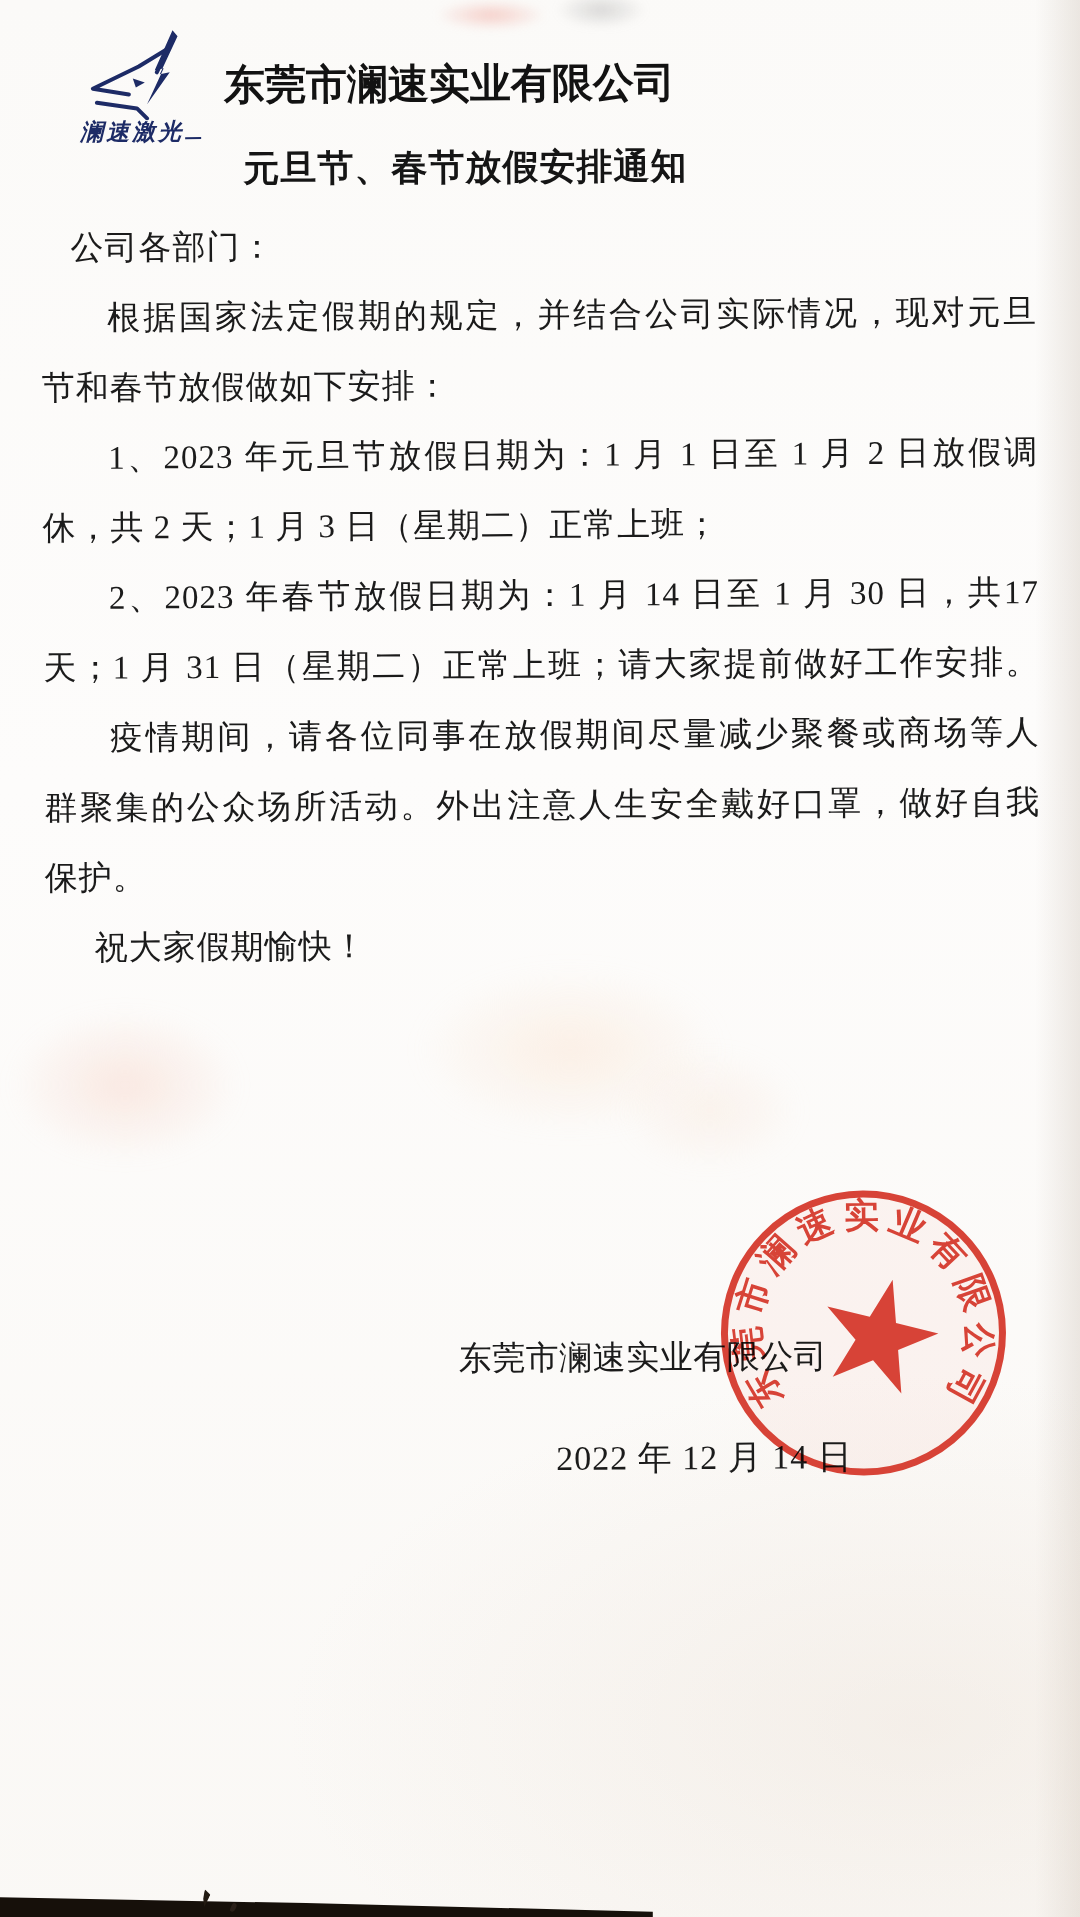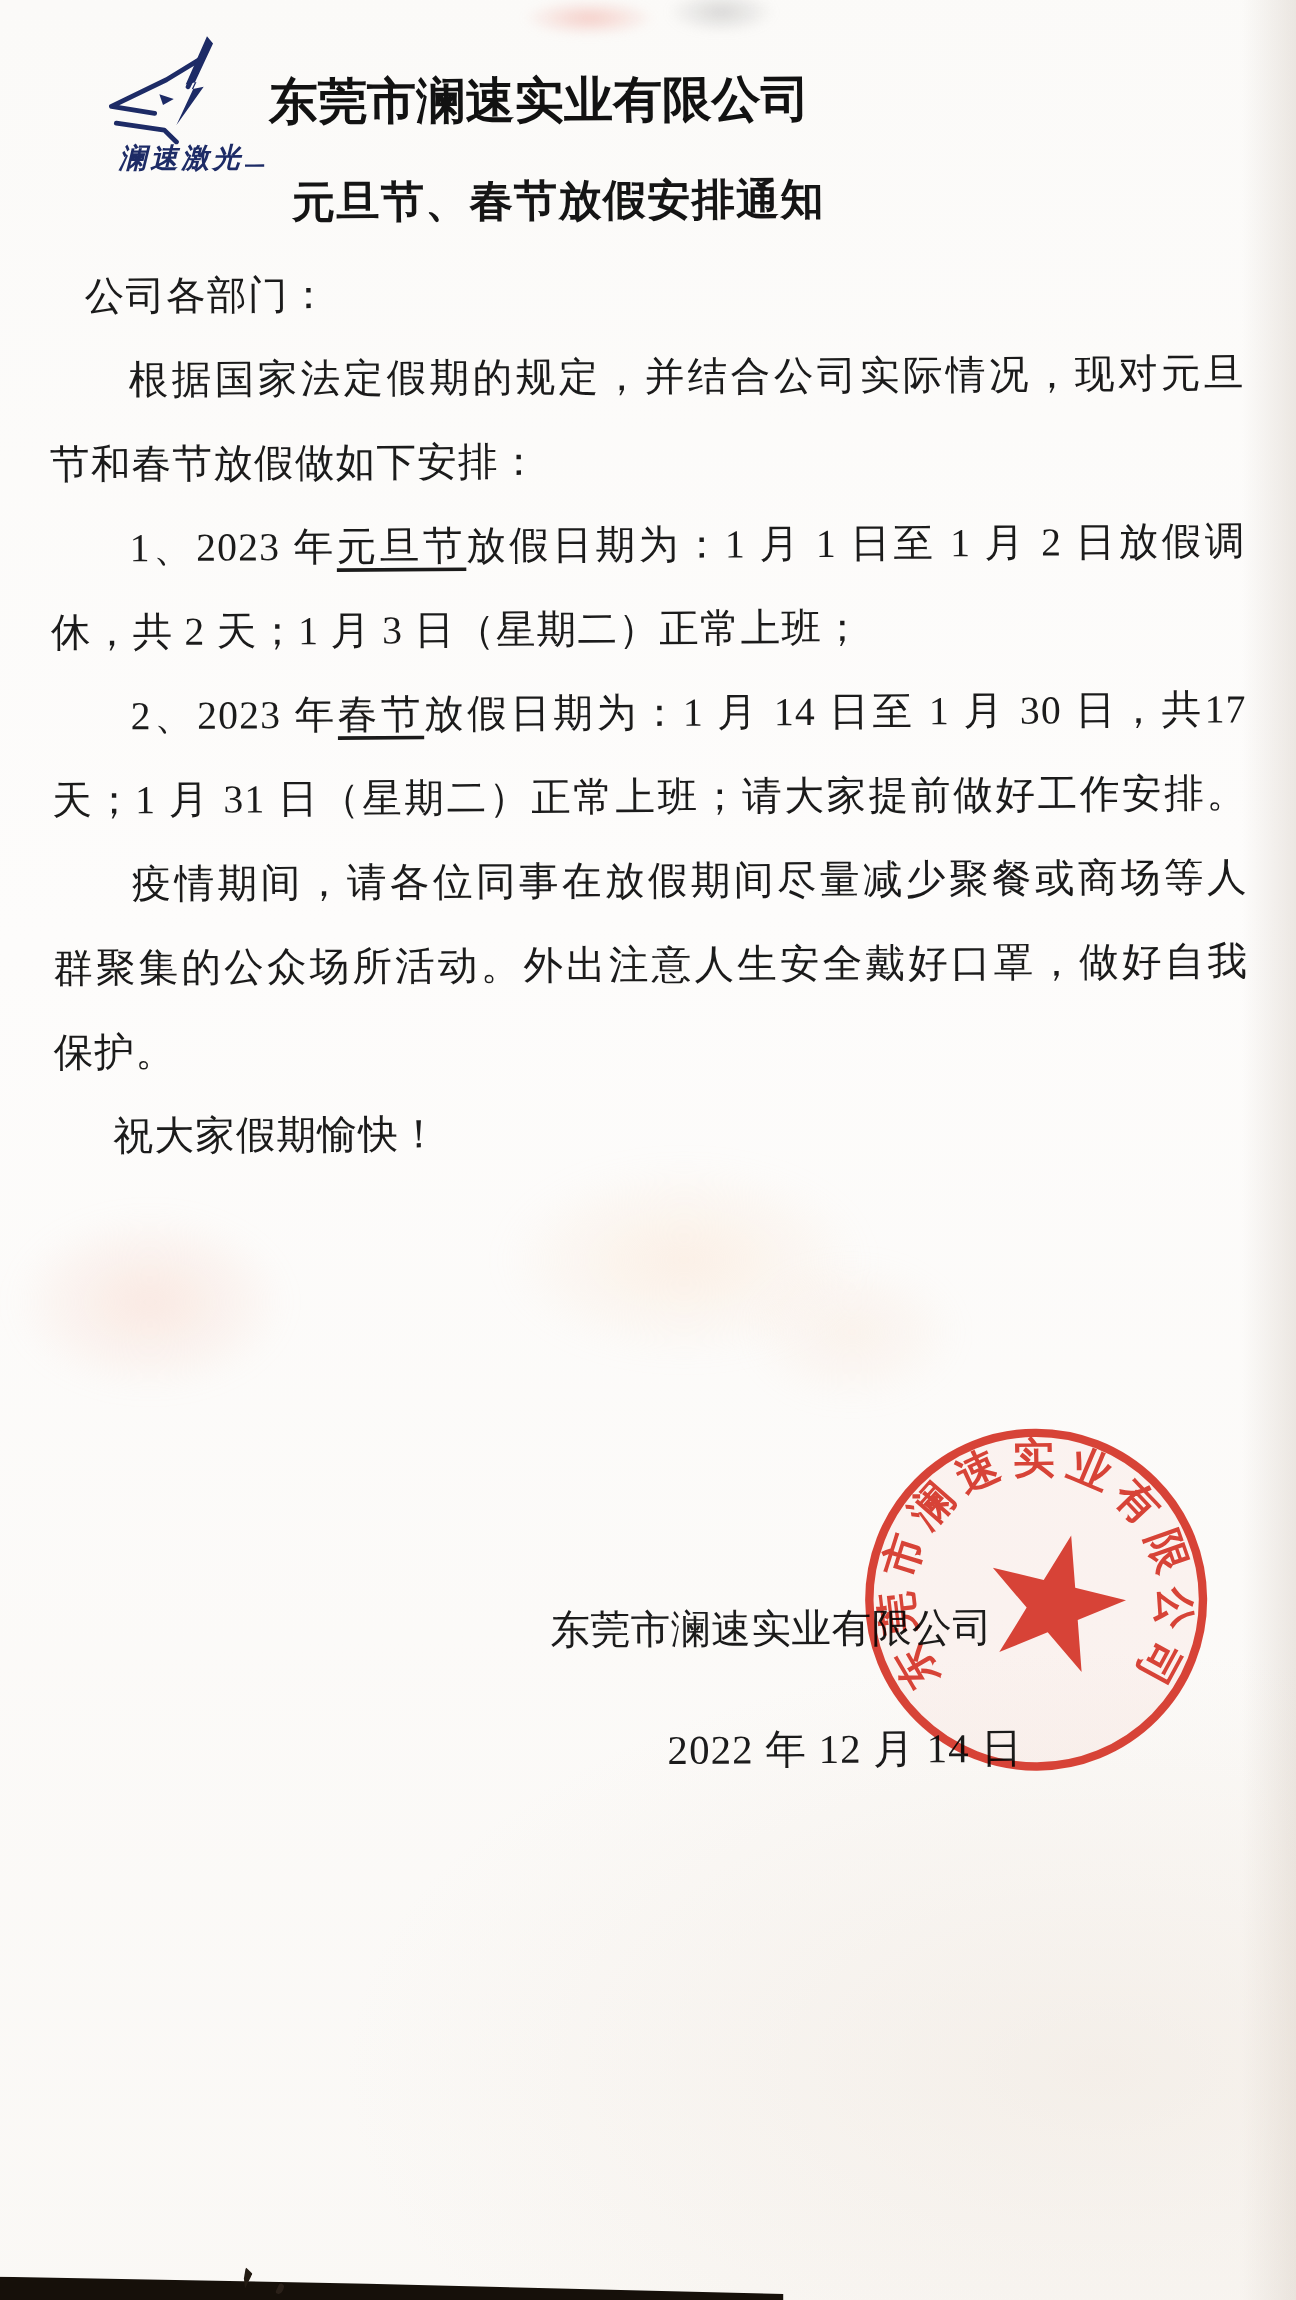--- a/index.html
+++ b/index.html
@@ -11,21 +11,21 @@
       radial-gradient(ellipse 900px 500px at 85% 90%, rgba(232,220,208,.35), transparent 70%),
       linear-gradient(to left, rgba(210,200,190,.40), rgba(210,200,190,0) 45px),
       linear-gradient(177deg,#fbfaf8 0%, #fdfcfb 40%, #faf8f5 100%);
     overflow:hidden;
     font-family:"Liberation Serif","DejaVu Serif",serif;
     color:#1b1b1b;
   }
   .content{position:absolute;inset:0;transform:rotate(-0.35deg);transform-origin:50% 40%;}
 
   
-  .logo{position:absolute;left:84px;top:26px;width:140px;text-align:right;}
+  .logo{position:absolute;left:84px;top:26px;width:140px;text-align:left;}
   .logo svg{display:block;margin:0 auto;}
   .logo-caption{
     font-style:italic;font-weight:bold;
     font-size:23px;letter-spacing:3px;color:#1d2b66;
     margin-top:-4px;white-space:nowrap;
   }
   .logo-tail{display:inline-block;width:16px;height:2px;background:#1d2b66;vertical-align:baseline;margin-left:1px;}
   .company-title{
     position:absolute;left:228px;top:56px;
     font-family:"Liberation Sans","DejaVu Sans",sans-serif;
@@ -39,21 +39,21 @@
     white-space:nowrap;letter-spacing:1px;
   }
 
   
   .body-text{position:absolute;left:44px;right:40px;top:210px;}
   .ln{font-size:33px;line-height:70px;letter-spacing:1px;white-space:nowrap;}
   .ind1{text-indent:0.9em;}
   .ind15{text-indent:1.5em;}
   .ind2{text-indent:2em;}
   .jfull{white-space:normal;text-align:justify;text-align-last:justify;}
-  .u{text-decoration:underline;text-decoration-thickness:2.5px;text-underline-offset:7px;}
+  .u{text-decoration-thickness:2.5px;text-underline-offset:7px;}
 
   
   .sig-company{position:absolute;left:455px;top:1336px;font-size:33px;letter-spacing:0.5px;white-space:nowrap;}
   .sig-date{position:absolute;left:552px;top:1436px;font-size:34px;letter-spacing:1px;white-space:nowrap;}
 
   
   .stamp{position:absolute;left:703px;top:1178px;width:314px;height:314px;
          mix-blend-mode:multiply;opacity:.95;}
 
   

